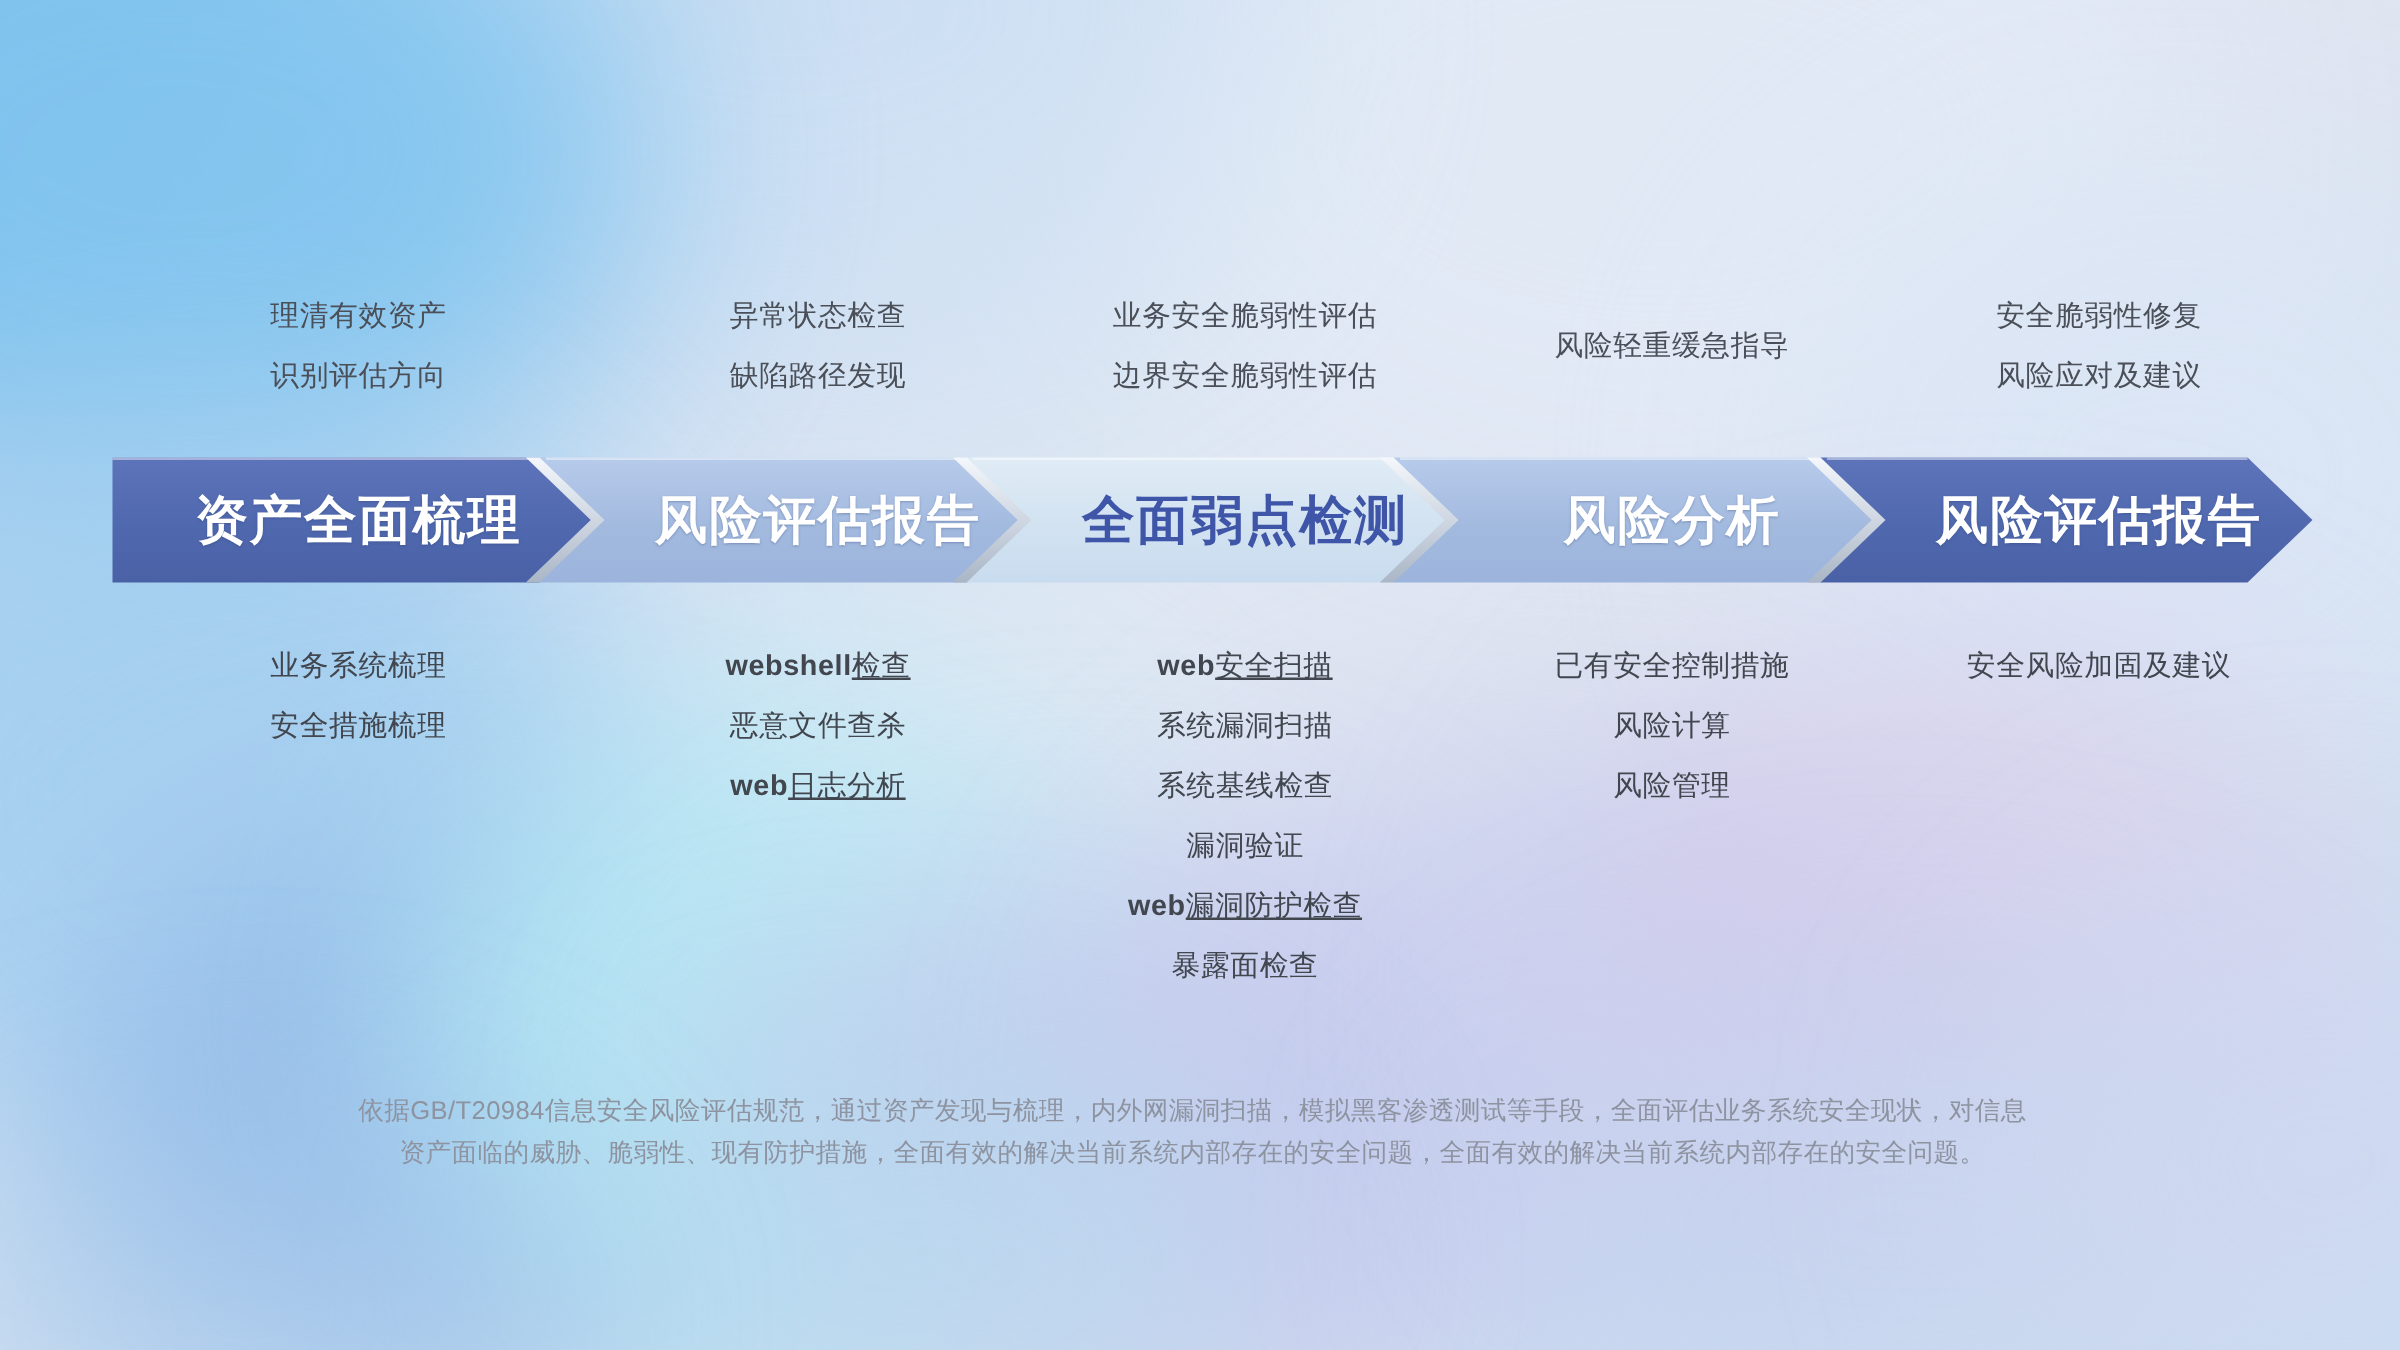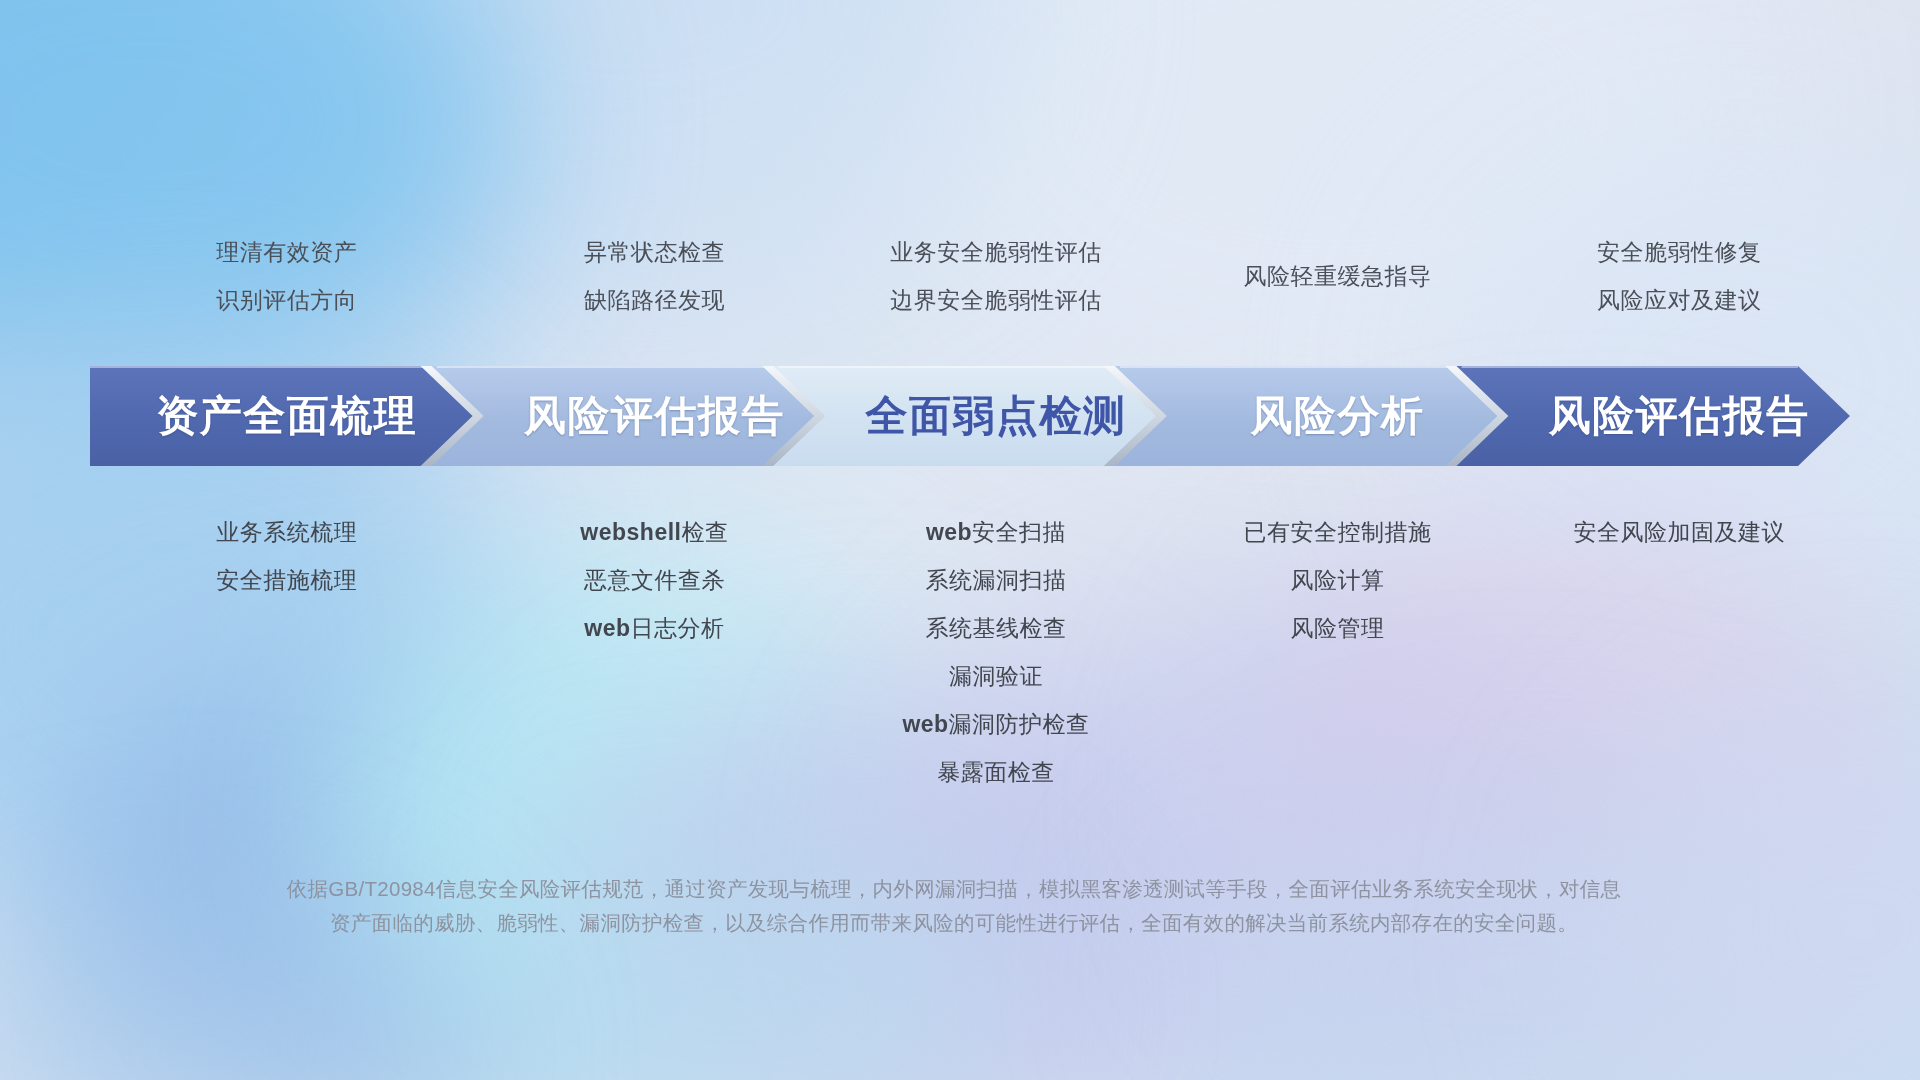--- a/index.html
+++ b/index.html
@@ -96,21 +96,21 @@
   }
   .bot-cell {
     text-align:center;
     color:#41464f;
     font-size:23px;
     line-height:48px;
     letter-spacing:.5px;
   }
   .bot-cell div { white-space:nowrap; }
   .bot-cell .hasweb { font-weight:bold; }
-  .bot-cell .hasweb .cn { font-weight:normal; }
+  .bot-cell .hasweb .cn { font-weight:normal;text-decoration:underline; }
 
   
   #footer {
     position:absolute;
     left:104px;
     top:872px;
     width:1700px;
     color:#8d93a0;
     font-size:20.5px;
     line-height:34px;
@@ -236,16 +236,16 @@
         <div>风险计算</div>
         <div>风险管理</div>
       </div>
       <div class="bot-cell" style="position: absolute; left: 1419.2px; width: 520px;">
         <div>安全风险加固及建议</div>
       </div>
     </div>
 
   <div id="footer">
     <div>依据GB/T20984信息安全风险评估规范，通过资产发现与梳理，内外网漏洞扫描，模拟黑客渗透测试等手段，全面评估业务系统安全现状，对信息</div>
-    <div>资产面临的威胁、脆弱性、漏洞防护检查，以及综合作用而带来风险的可能性进行评估，全面有效的解决当前系统内部存在的安全问题。</div>
+    <div>资产面临的威胁、脆弱性、现有防护措施，全面有效的解决当前系统内部存在的安全问题，全面有效的解决当前系统内部存在的安全问题。</div>
   </div>
 
 </div>
 
 </body></html>

